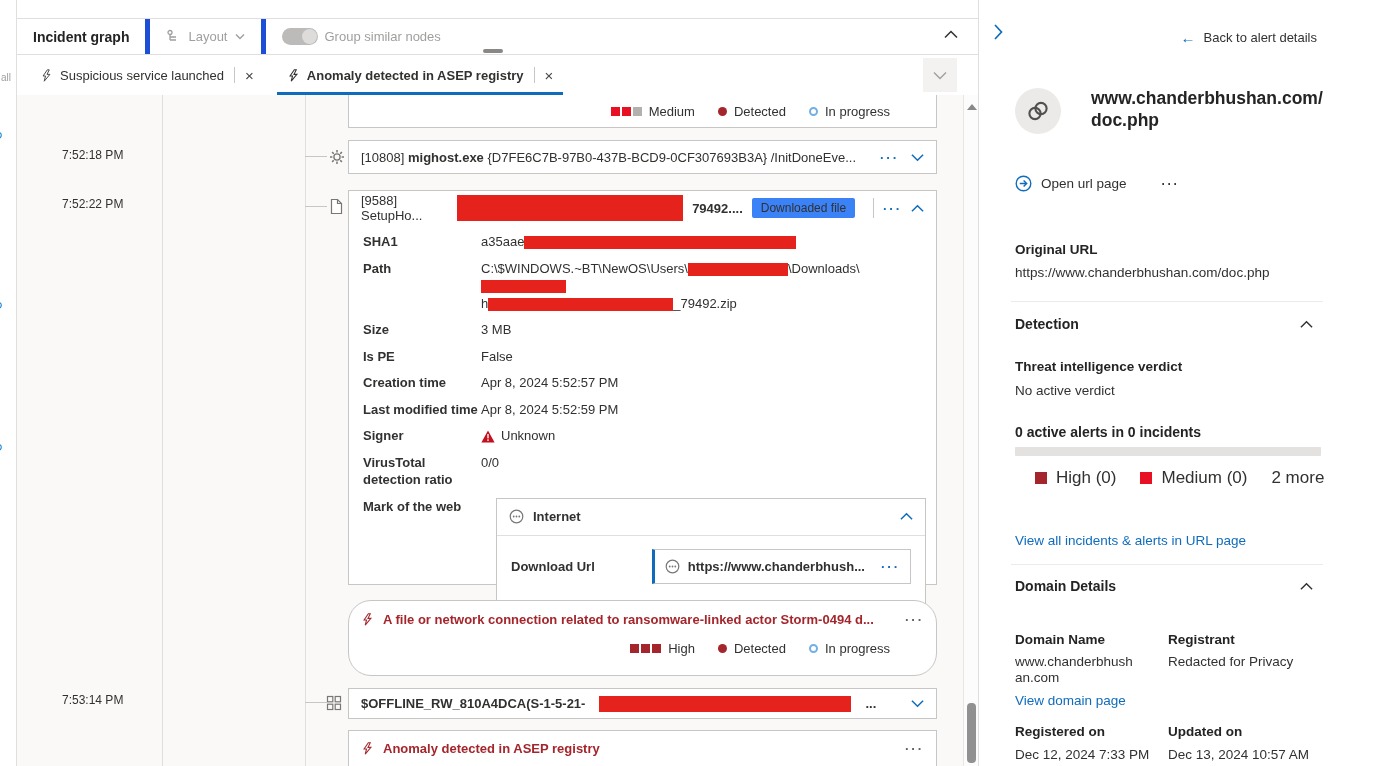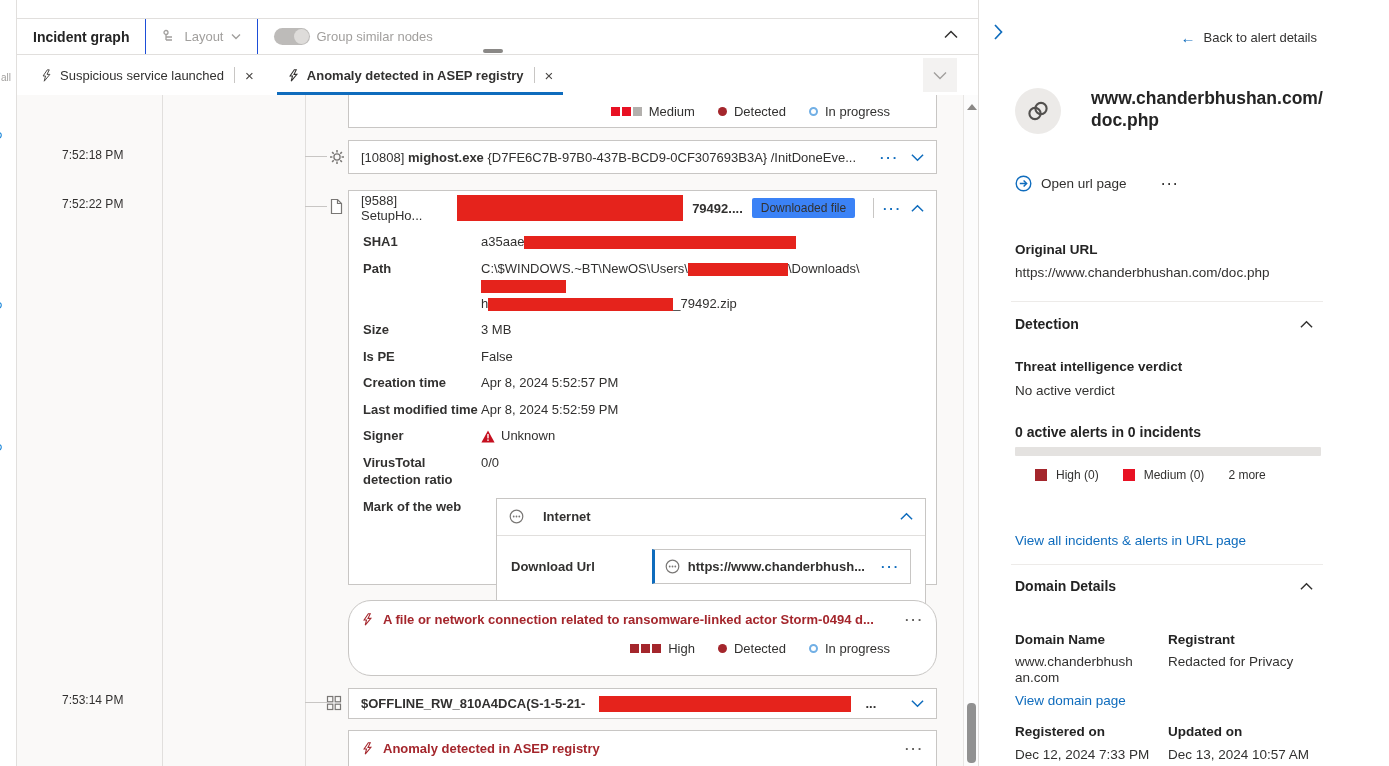--- a/index.html
+++ b/index.html
@@ -9,21 +9,21 @@
   svg { display:block; }
 
   
   #left-rail { position:absolute; left:0; top:0; width:17px; height:766px; background:#fff; border-right:1px solid #e1dfdd; overflow:hidden; }
   .rail-txt { position:absolute; left:1px; font-size:10px; color:#a19f9d; }
   .rail-ico { position:absolute; left:-8px; color:#1a86d9; font-size:13px; }
 
   
   #main { position:absolute; left:17px; top:18px; width:961px; height:748px; background:#fff; }
   #toolbar { position:relative; height:37px; border-top:1px solid #e1dfdd; border-bottom:1px solid #e1dfdd; display:flex; align-items:stretch; background:#fff; }
-  .tb-cell { display:flex; align-items:center; padding:0 16px; border-right:1px solid #1d4ed8; gap:7px; }
+  .tb-cell { display:flex; align-items:center; padding:0 16px; border-right:5px solid #1d4ed8; gap:7px; }
   .tb-title { font-weight:bold; font-size:14px; color:#242424; }
   .tb-muted { color:#a19f9d; font-size:13px; }
   .toggle-pill { width:36px; height:17px; border-radius:9px; background:#bdbbb9; position:relative; }
   .toggle-knob { position:absolute; right:1px; top:1px; width:15px; height:15px; border-radius:50%; background:#dedcda; }
   #collapse-btn { position:absolute; right:20px; top:11px; }
 
   #tabbar { position:relative; height:40px; display:flex; align-items:stretch; background:#fff; }
   .tab { display:flex; align-items:center; gap:7px; padding:0 10px; margin-left:13px; font-size:13px; cursor:default; }
   .tab.active { box-shadow:inset 0 -3px 0 #0f6cbd; }
   .tab.active .tab-label { font-weight:bold; }
@@ -56,21 +56,21 @@
 
   .redact { display:inline-block; background:#e5231c; vertical-align:text-bottom; }
 
   .badge { background:#3b82f6; color:#323130; font-size:12px; padding:3px 9px; border-radius:2px; white-space:nowrap; }
 
   #card-file .hdr { height:34px; display:flex; align-items:center; gap:9px; padding:0 12px; font-size:13px; }
   .details { display:grid; grid-template-columns:118px 1fr; row-gap:9px; padding:8px 12px 0 14px; font-size:13px; line-height:1.35; }
   .dlabel { font-weight:bold; color:#323130; }
 
   .motw-box { margin-left:15px; width:430px; border:1px solid #c8c6c4; background:#fff; margin-bottom:14px; }
-  .motw-hdr { display:flex; align-items:center; gap:19px; padding:9px 12px; border-bottom:1px solid #e1dfdd; }
+  .motw-hdr { display:flex; align-items:center; gap:9px; padding:9px 12px; border-bottom:1px solid #e1dfdd; }
   .motw-body { display:flex; align-items:center; padding:13px 14px 20px 14px; }
   .url-box { display:flex; align-items:center; gap:8px; width:260px; border:1px solid #c8c6c4; border-left:3px solid #0f6cbd; padding:8px 10px; background:#fff; }
 
   .alert-title { font-weight:bold; font-size:13px; color:#a4262c; }
 
   
   #vscroll { position:absolute; left:946px; top:77px; width:15px; height:671px; background:#fcfcfc; border-left:1px solid #e8e6e4; }
   #vscroll .arrow-up { position:absolute; top:9px; left:3px; width:0; height:0; border-left:5px solid transparent; border-right:5px solid transparent; border-bottom:6px solid #8a8886; }
   #vscroll .thumb { position:absolute; bottom:3px; left:3px; width:9px; height:60px; border-radius:4px; background:#919191; }
 
@@ -82,21 +82,21 @@
   #avatar { position:absolute; left:36px; top:88px; width:46px; height:46px; border-radius:50%; background:#eceae8; display:flex; align-items:center; justify-content:center; }
   #url-title { position:absolute; left:112px; top:87px; width:234px; font-size:17.5px; font-weight:bold; color:#242424; line-height:22px; word-break:break-all; }
   #open-url-row { position:absolute; left:36px; top:175px; display:flex; align-items:center; gap:9px; font-size:13.5px; }
   #open-url-row .more-side { margin-left:26px; letter-spacing:2px; font-weight:bold; font-size:12px; color:#323130; }
   .blk-label { font-weight:bold; font-size:13.5px; color:#242424; }
   .blk-val { font-size:13.5px; color:#323130; }
   .hdiv { position:absolute; left:32px; width:312px; height:1px; background:#edebe9; }
   .sect-hdr { position:absolute; left:36px; width:298px; display:flex; align-items:center; justify-content:space-between; }
   .sect-hdr .t { font-weight:bold; font-size:14px; color:#242424; }
   #progressbar { position:absolute; left:36px; top:447px; width:306px; height:9px; background:#e4e2e0; border-radius:1px; }
-  #sev-legend { position:absolute; left:36px; top:468px; display:flex; align-items:center; font-size:12px; color:#323130;padding-left:20px; }
+  #sev-legend { position:absolute; left:36px; top:468px; display:flex; align-items:center; font-size:17px; color:#323130;padding-left:20px; }
   #sev-legend .bsq { width:12px; height:12px; margin-right:9px; }
   .link { color:#0f6cbd; font-size:13.5px; }
   .dcol { position:absolute; font-size:13px; }
 </style>
 </head>
 <body>
 
 <div id="left-rail">
   <span class="rail-txt" style="top:72px">all</span>
   <span class="rail-ico" style="top:128px">↻</span>

